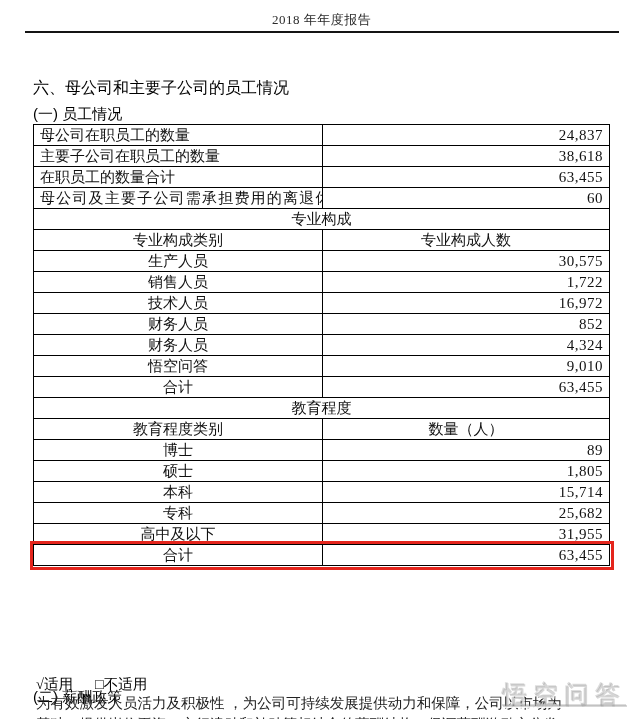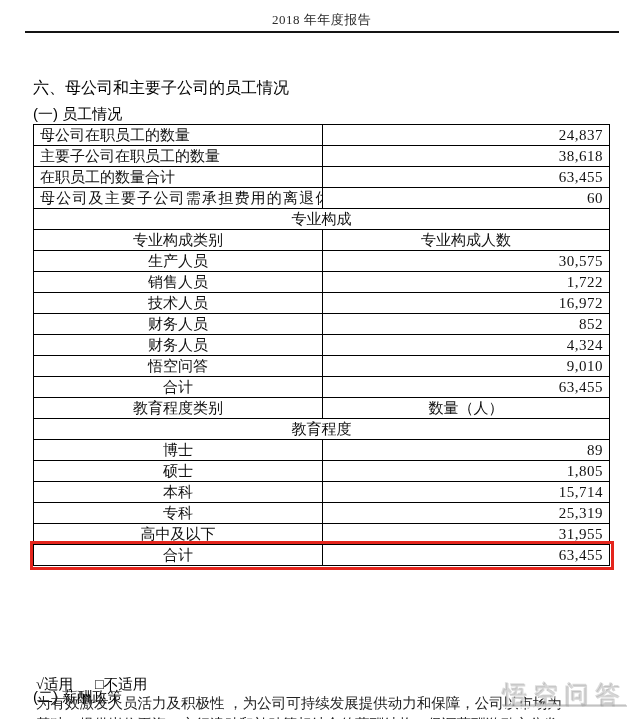--- a/index.html
+++ b/index.html
@@ -140,41 +140,41 @@
       <tr>
         <td class="cat">悟空问答</td>
         <td class="num">9,010</td>
       </tr>
       <tr>
         <td class="cat">合计</td>
         <td class="num">63,455</td>
       </tr>
 
       <tr>
+        <td class="span" colspan="2">教育程度</td>
+      </tr>
+      <tr>
         <td class="cat">教育程度类别</td>
         <td class="cat">数量（人）</td>
-      </tr>
-      <tr>
-        <td class="span" colspan="2">教育程度</td>
       </tr>
       <tr>
         <td class="cat">博士</td>
         <td class="num">89</td>
       </tr>
       <tr>
         <td class="cat">硕士</td>
         <td class="num">1,805</td>
       </tr>
       <tr>
         <td class="cat">本科</td>
         <td class="num">15,714</td>
       </tr>
       <tr>
         <td class="cat">专科</td>
-        <td class="num">25,319</td>
+        <td class="num">25,682</td>
       </tr>
       <tr>
         <td class="cat">高中及以下</td>
         <td class="num">31,955</td>
       </tr>
       <tr class="hl">
         <td class="cat">合计</td>
         <td class="num">63,455</td>
       </tr>
     </tbody>

